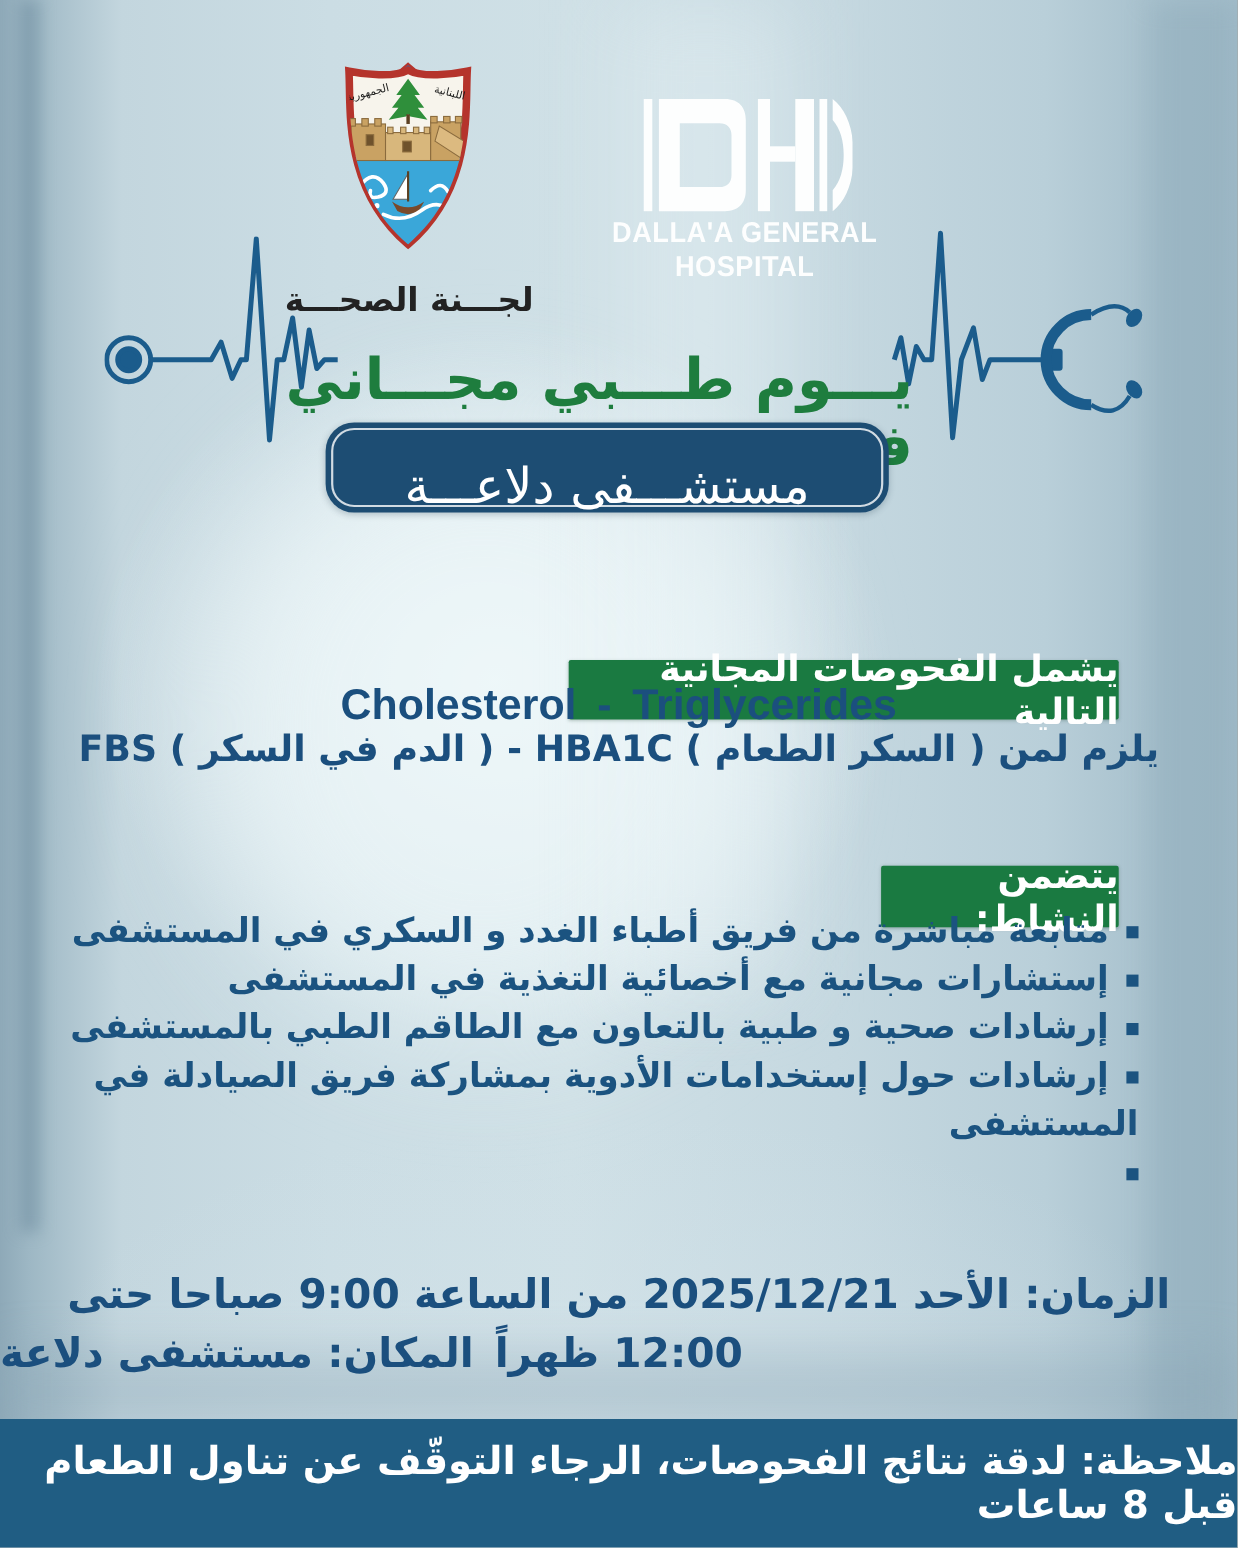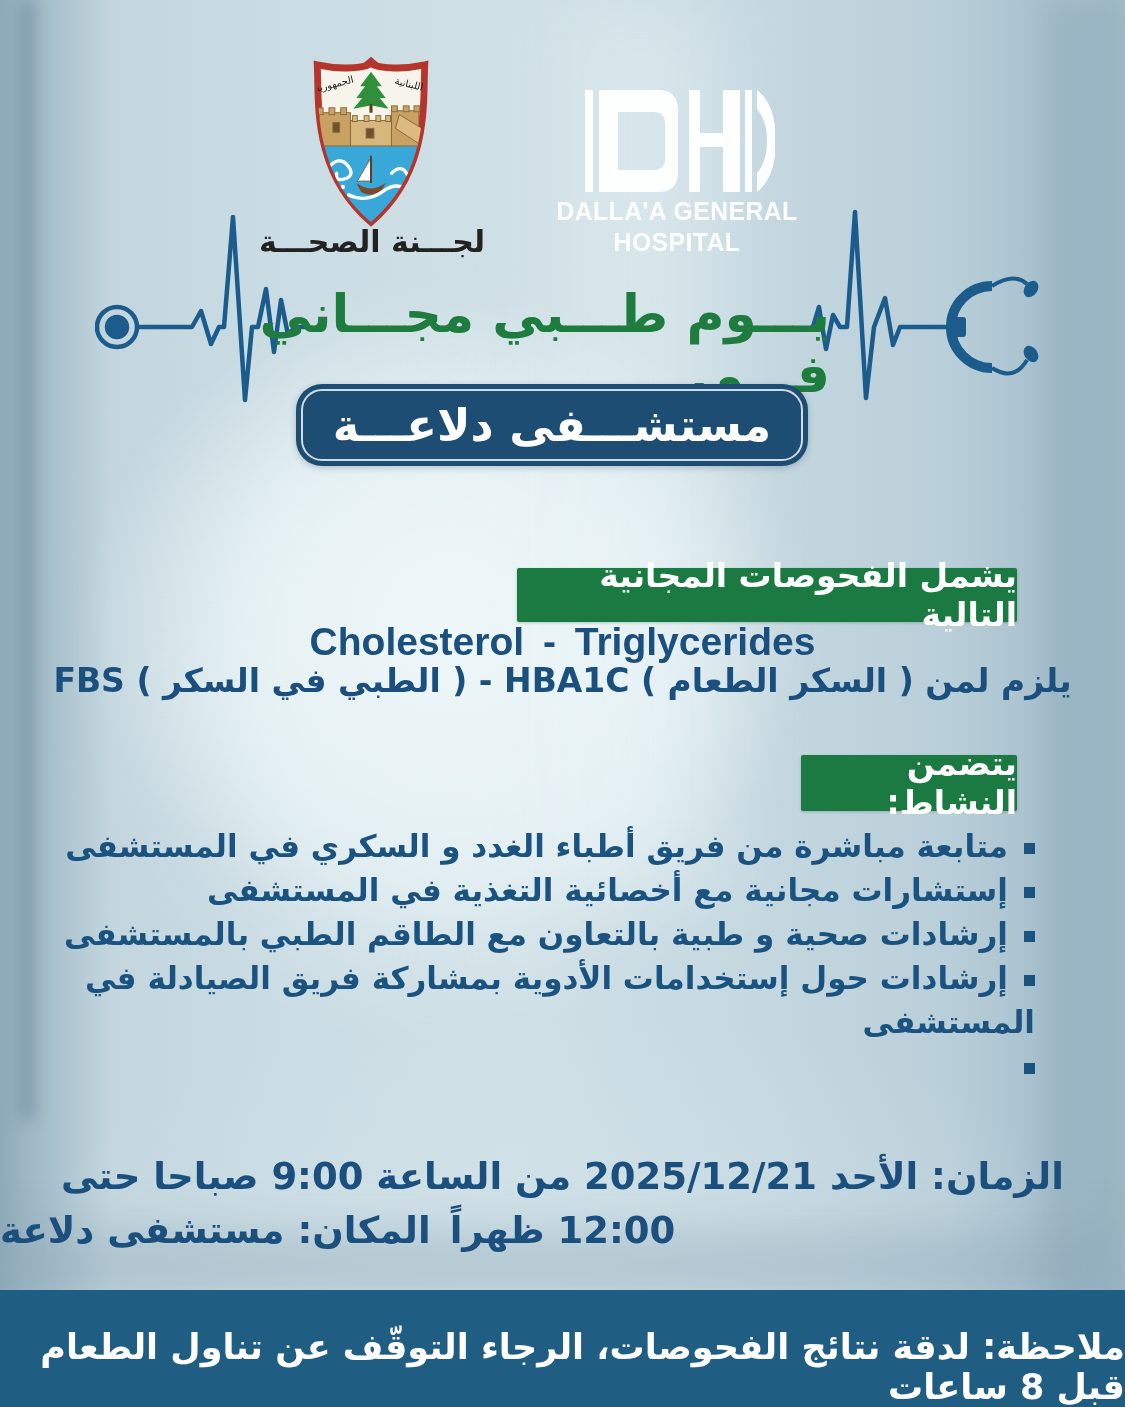--- a/index.html
+++ b/index.html
@@ -13,40 +13,40 @@
       #c3d5de;
   }
   .bg-blur{position:absolute;filter:blur(26px);pointer-events:none;}
   .bg-corner{left:18px;top:0;width:18px;height:1120px;background:rgba(110,140,158,.55);filter:blur(7px);}
   .bg-bright{left:180px;top:380px;width:520px;height:560px;background:rgba(238,247,249,.65);border-radius:50%;filter:blur(60px);}
   .bg-floor{left:0;top:1230px;width:1125px;height:70px;background:rgba(136,164,180,.38);filter:blur(22px);}
   .bg-rightcol{left:1046px;top:0;width:80px;height:1407px;background:rgba(140,168,183,.45);filter:blur(12px);}
   .bg-midband{left:560px;top:0;width:160px;height:900px;background:rgba(235,244,247,.4);filter:blur(38px);}
 
   .abs{position:absolute;}
-  .ar{direction:rtl;}
+  .ar{direction:rtl;margin-top:32px;}
 
   
   .committee-caption{left:252px;top:224px;width:240px;text-align:center;
     font-size:30px;font-weight:bold;color:#222;}
   .dh-text{left:512px;top:196px;width:330px;text-align:center;color:#fdfefe;
     font-family:"Liberation Sans",sans-serif;font-weight:bold;font-size:26px;
     letter-spacing:.5px;transform:scaleX(.95);transform-origin:center;}
 
   
   .main-title{left:250px;top:284px;width:580px;text-align:right;
     font-size:52px;font-weight:bold;color:#1e7d3e;}
 
   
   .hospital-pill{left:296px;top:384px;width:512px;height:82px;background:#1d4d73;
     border-radius:26px;display:flex;align-items:center;justify-content:center;
     box-shadow:0 2px 6px rgba(30,60,80,.25);}
   .hospital-pill:after{content:"";position:absolute;inset:5px;border:2px solid rgba(255,255,255,.8);
     border-radius:21px;pointer-events:none;}
-  .hospital-pill span{color:#fff;font-size:45px;font-weight:bold;}
+  .hospital-pill span{color:#fff;font-size:45px;font-weight:normal;}
 
   
   .green-banner{background:#1a7a41;color:#fff;font-weight:bold;font-size:33px;
     display:flex;align-items:center;justify-content:center;border-radius:2px;
     box-shadow:0 1px 3px rgba(20,60,40,.25);}
   .tests-heading{right:108px;top:568px;width:500px;height:54px;}
   .activities-heading{right:108px;top:755px;width:216px;height:56px;}
 
   
   .tests-line1{left:0;top:620px;width:1125px;text-align:center;
@@ -63,21 +63,21 @@
     margin-inline-end:16px;vertical-align:middle;}
 
   
   .schedule-time{left:0;top:1150px;width:1125px;text-align:center;direction:rtl;
     font-size:37px;font-weight:bold;color:#1b4f7e;line-height:54px;}
   .schedule-place{left:0;top:1204px;width:947px;text-align:left;direction:rtl;
     font-size:37px;font-weight:bold;color:#1b4f7e;line-height:54px;}
 
   
   .footer-bar{left:0;top:1290px;width:1125px;height:117px;background:#205d83;
-    display:flex;align-items:flex-end;justify-content:center;}
+    display:flex;align-items:center;justify-content:center;}
   .footer-bar span{color:#fff;font-size:35px;font-weight:bold;direction:rtl;}
 
   svg{display:block;}
 </style>
 </head>
 <body>
 
 <div class="poster">
 
   <div class="abs bg-blur bg-corner"></div>
@@ -186,21 +186,21 @@
   <div class="abs ar main-title">يـــوم طـــبي مجـــاني فـــي</div>
 
   <div class="abs hospital-pill">
     <span class="ar">مستشـــفى دلاعـــة</span>
   </div>
 
   <div class="abs green-banner tests-heading ar">
     <span>يشمل الفحوصات المجانية التالية</span>
   </div>
   <div class="abs tests-line1">Cholesterol - Triglycerides</div>
-  <div class="abs tests-line2"><bdi>FBS</bdi> <bdi>(</bdi> <bdi>السكر</bdi> <bdi>في</bdi> <bdi>الطبي</bdi> <bdi>)</bdi> <bdi>-</bdi> <bdi>HBA1C</bdi> <bdi>(</bdi> <bdi>الطعام</bdi> <bdi>السكر</bdi> <bdi>)</bdi> <bdi>لمن</bdi> <bdi>يلزم</bdi></div>
+  <div class="abs tests-line2"><bdi>FBS</bdi> <bdi>(</bdi> <bdi>السكر</bdi> <bdi>في</bdi> <bdi>الدم</bdi> <bdi>)</bdi> <bdi>-</bdi> <bdi>HBA1C</bdi> <bdi>(</bdi> <bdi>الطعام</bdi> <bdi>السكر</bdi> <bdi>)</bdi> <bdi>لمن</bdi> <bdi>يلزم</bdi></div>
 
   <div class="abs green-banner activities-heading ar">
     <span>يتضمن النشاط:</span>
   </div>
   <div class="abs activities-list">
       <div class="activity-item"><span class="bullet-marker"></span><span>متابعة مباشرة من فريق أطباء الغدد و السكري في المستشفى</span></div>
       <div class="activity-item"><span class="bullet-marker"></span><span>إستشارات مجانية مع أخصائية التغذية في المستشفى</span></div>
       <div class="activity-item"><span class="bullet-marker"></span><span>إرشادات صحية و طبية بالتعاون مع الطاقم الطبي بالمستشفى</span></div>
       <div class="activity-item"><span class="bullet-marker"></span><span>إرشادات حول إستخدامات الأدوية بمشاركة فريق الصيادلة في المستشفى</span></div>
       <div class="activity-item"><span class="bullet-marker"></span></div>

